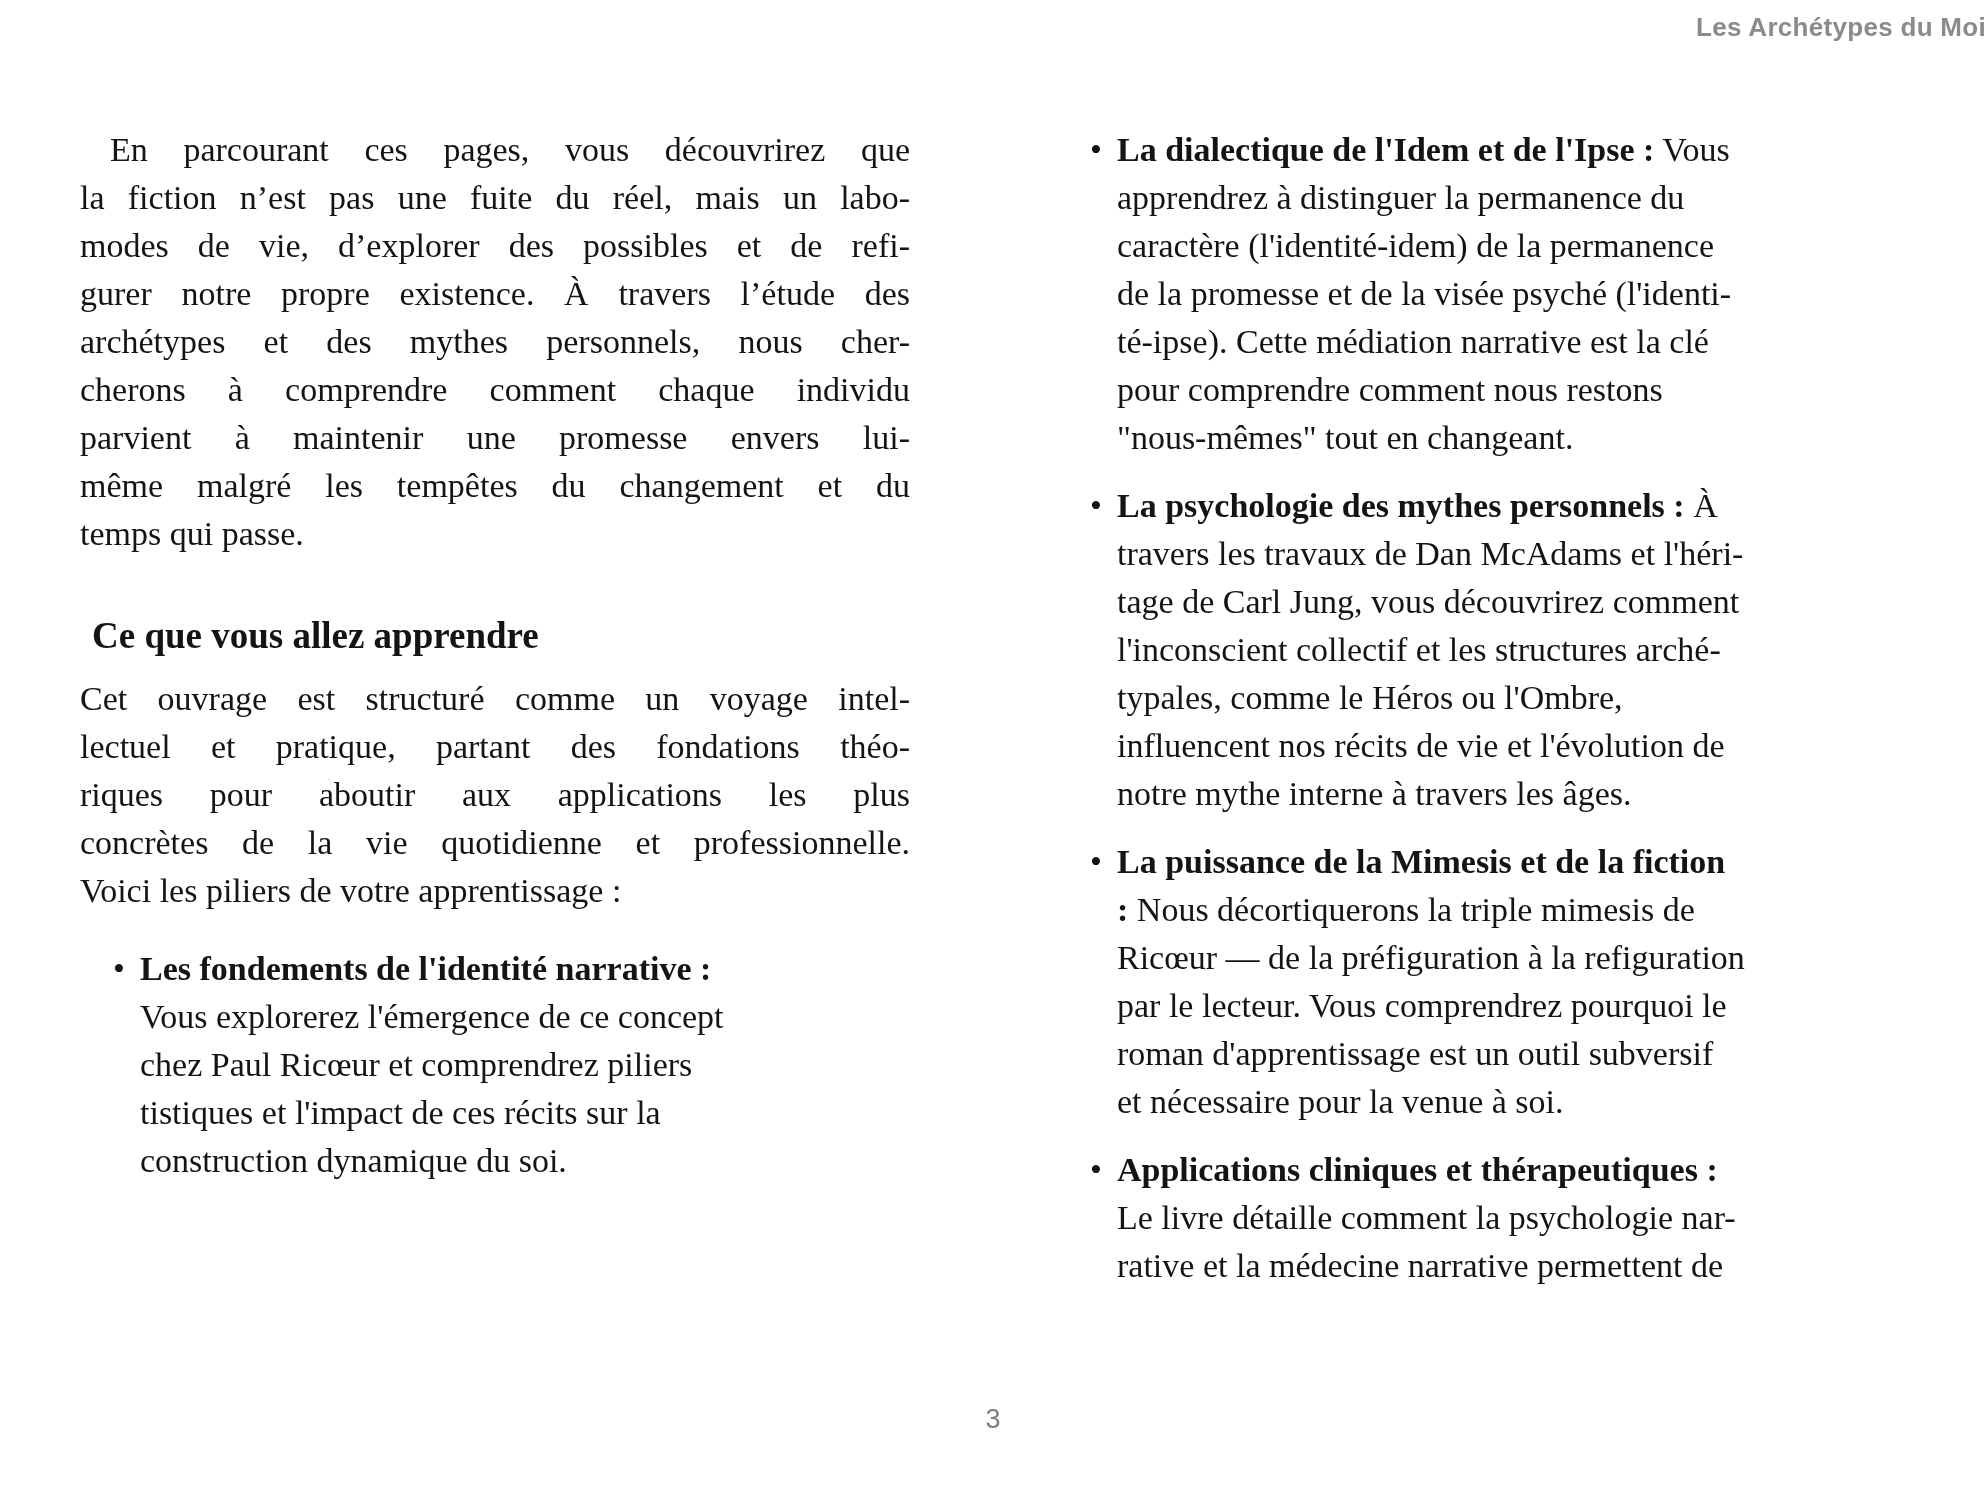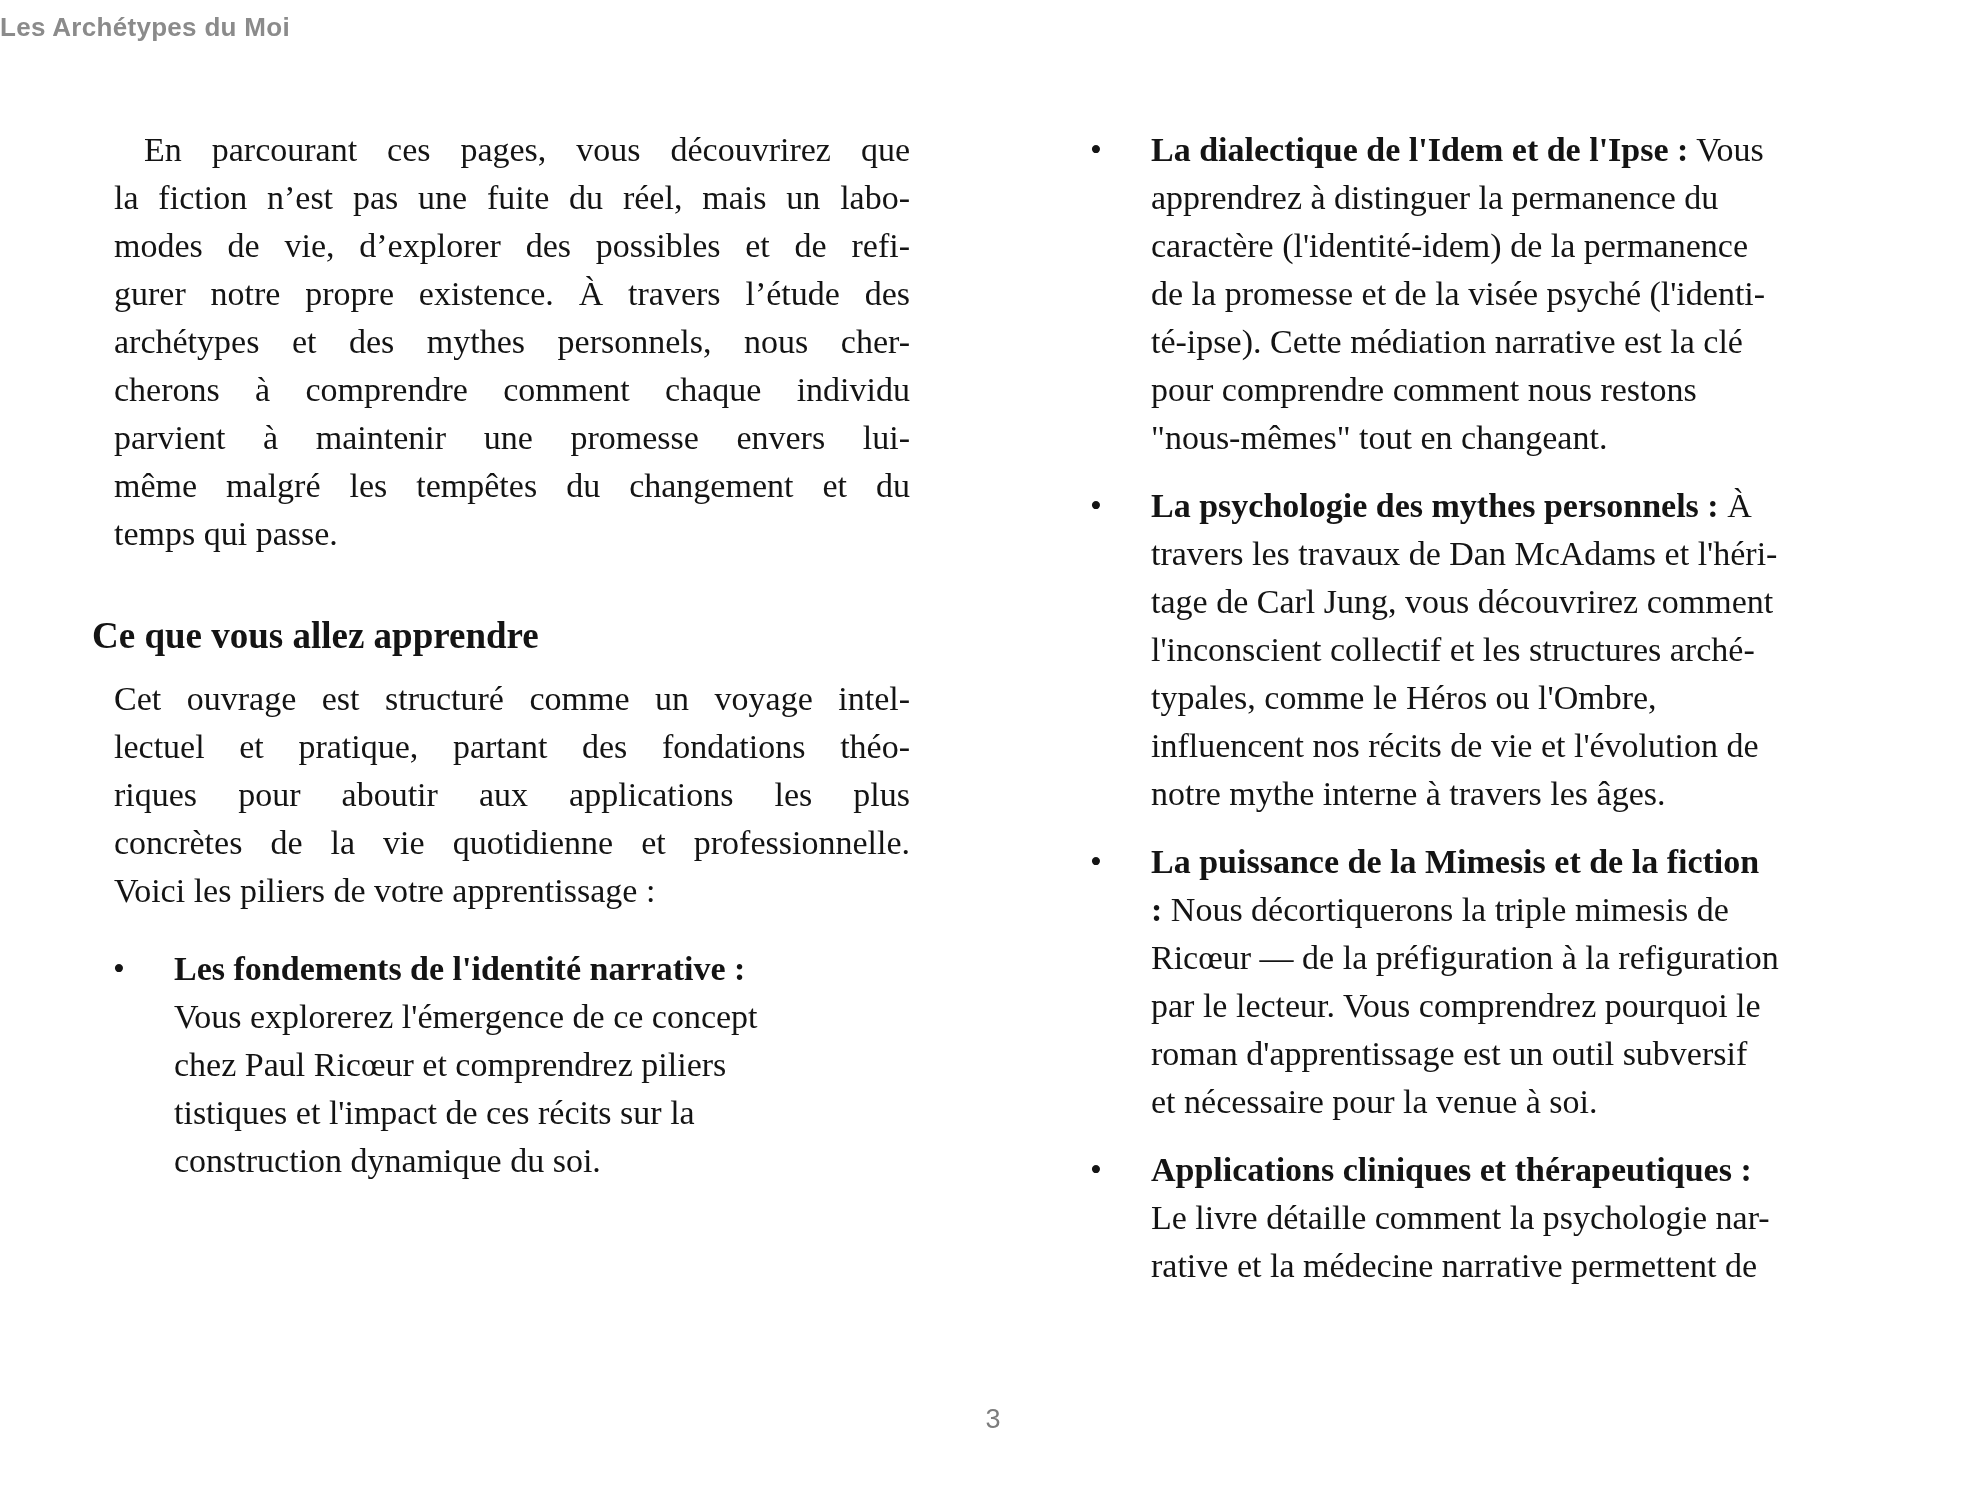--- a/index.html
+++ b/index.html
@@ -10,38 +10,38 @@
     background: #ffffff;
     font-family: "Liberation Serif", "DejaVu Serif", serif;
     color: #141414;
     overflow: hidden;
   }
   .running-title {
     position: absolute;
     top: 12px;
     left: 0;
     width: 100%;
-    text-align: left;
+    text-align: right;
     font-family: "Liberation Sans", "DejaVu Sans", sans-serif;
     font-weight: 700;
     font-size: 26px;
     color: #8b8b8b;
     letter-spacing: 0.3px;
   }
   .col {
     position: absolute;
     top: 126px;
     width: 830px;
     font-size: 34px;
     line-height: 48px;
   }
   .col-left  { left: 80px; }
   .col-right { left: 1057px; }
 
-  .ln { min-height: 48px; margin-left: 34px; }
+  .ln { min-height: 48px; }
   .jpara .ln:not(:last-child) {
     text-align: justify;
     text-align-last: justify;
   }
   .indent-first .ln:first-child { text-indent: 30px; }
 
   .heading {
     font-size: 37px;
     line-height: 48px;
     font-weight: 700;

